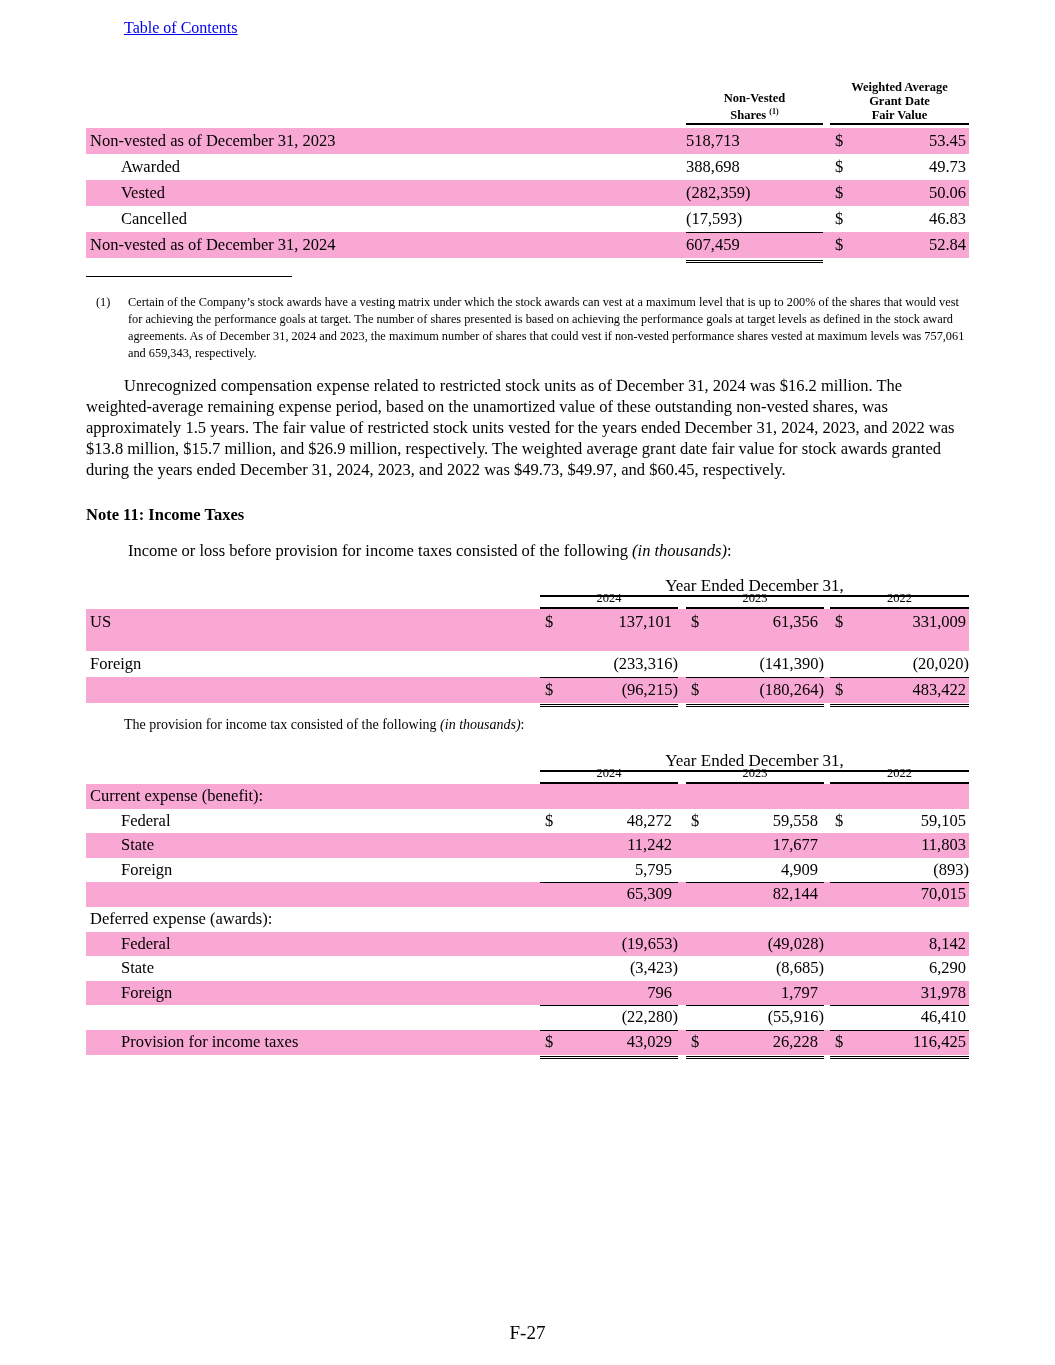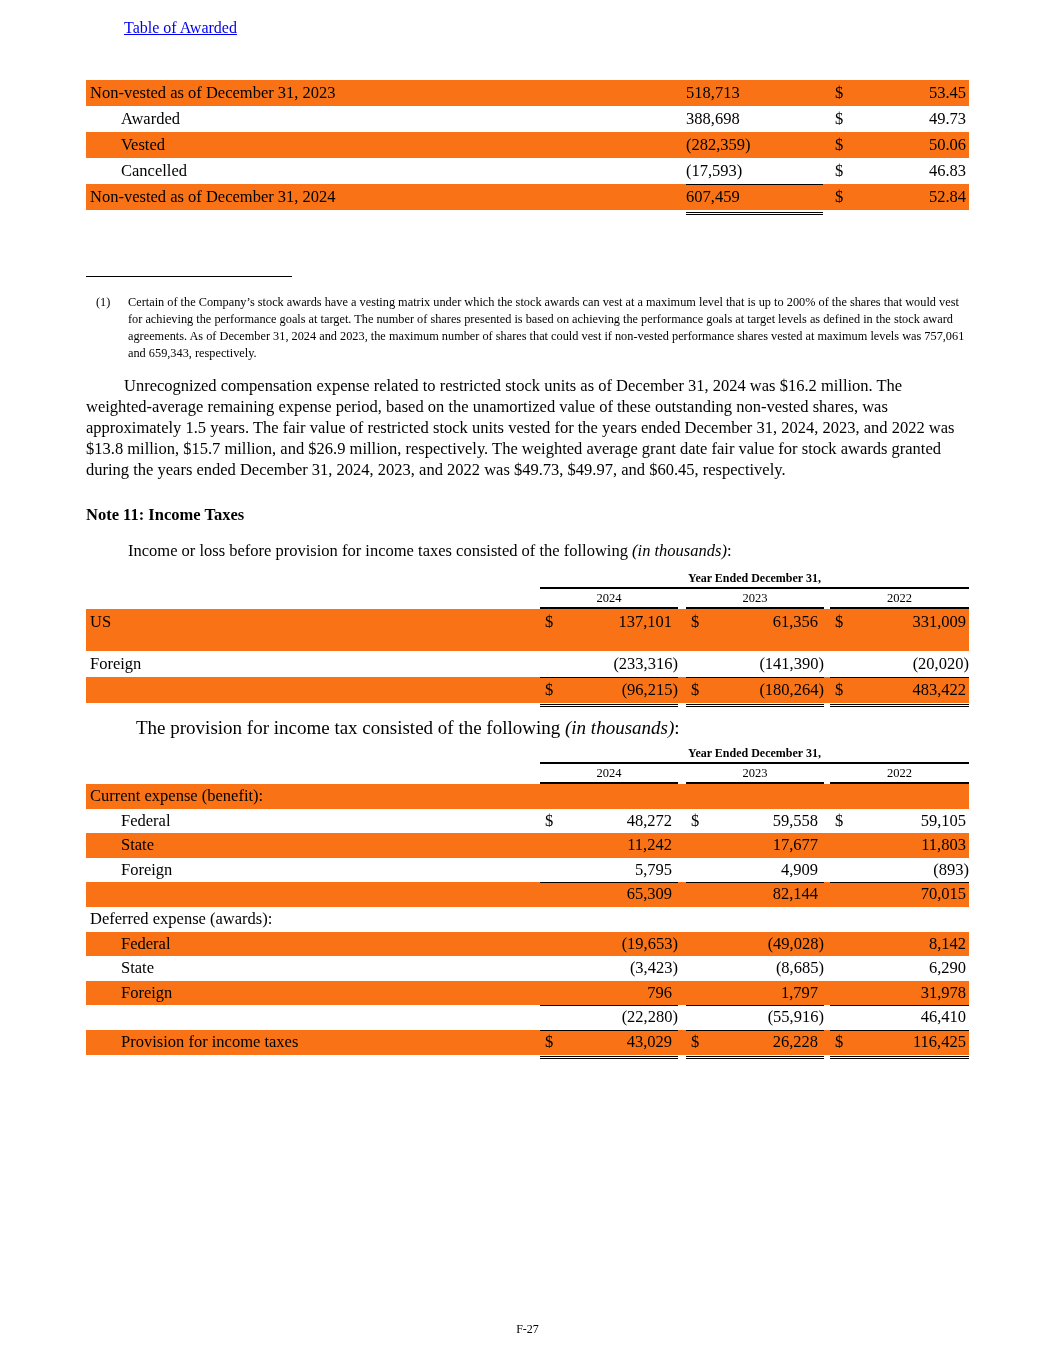--- a/index.html
+++ b/index.html
@@ -4,21 +4,21 @@
 <style>
   html, body { margin: 0; padding: 0; background: #ffffff; }
   body {
     width: 1055px; height: 1365px; position: relative; overflow: hidden;
     font-family: "Liberation Serif", "DejaVu Serif", serif; color: #000;
   }
   .toc-link {
     position: absolute; left: 124px; top: 19px; font-size: 16px;
     color: #0000ee; text-decoration: underline; cursor: pointer;
   }
-  .shade { background: #f97316; }
+  .shade { background: #f9a8d4; }
   
   .stock-table { position: absolute; left: 86px; top: 76px; width: 883px; }
   .sh-head { position: relative; height: 48px; }
   .sh-head .h1 {
     position: absolute; left: 600px; width: 137px; bottom: 2px; text-align: center;
     font-weight: bold; font-size: 12.5px; line-height: 14px;
   }
   .sh-head .h2 {
     position: absolute; left: 744px; width: 139px; bottom: 2px; text-align: center;
     font-weight: bold; font-size: 12.5px; line-height: 14px;
@@ -42,29 +42,29 @@
   }
   .fn .num { position: absolute; left: 10px; top: 0; }
   .fn .txt { margin-left: 42px; }
 
   .para {
     position: absolute; left: 86px; top: 375px; width: 885px; font-size: 16.5px; line-height: 21px;
     text-indent: 38px;
   }
   .note-title { position: absolute; left: 86px; top: 505px; font-size: 16.5px; font-weight: bold; }
   .intro1 { position: absolute; left: 128px; top: 541px; font-size: 16.5px; }
-  .intro2 { position: absolute; left: 136px; top: 717px; font-size: 19px; }
+  .intro2 { position: absolute; left: 124px; top: 717px; font-size: 14px; }
   i { font-style: italic; }
 
   
   .ytable { position: absolute; left: 86px; width: 883px; }
   .yhead { position: relative; height: 38px; }
   .yhead .span {
-    position: absolute; left: 454px; width: 429px; top: 0; text-align: center;
-    font-size: 12px; font-weight: bold; line-height: 14px; padding-bottom: 2px;
+    position: absolute; left: 454px; width: 429px; top: 8px; text-align: center;
+    font-size: 17px; font-weight: normal; line-height: 14px; padding-bottom: 2px;
     border-bottom: 2px solid #000;
   }
   .yhead .yr {
     position: absolute; top: 20px; font-size: 12.5px; font-weight: normal; text-align: center;
     line-height: 14px; padding-bottom: 2px; border-bottom: 2px solid #000;
   }
   .yr.c0 { left: 454px; width: 138px; }
   .yr.c1 { left: 600px; width: 138px; }
   .yr.c2 { left: 744px; width: 139px; }
   .yrow { position: relative; height: 24.6px; font-size: 16.5px; line-height: 24.6px; }
@@ -77,28 +77,39 @@
   .yrow .val { position: absolute; text-align: right; }
   .yrow .val.c0 { left: 454px; width: 132px; }
   .yrow .val.c1 { left: 600px; width: 132px; }
   .yrow .val.c2 { left: 744px; width: 136px; }
   .yrow .tl { position: absolute; top: 0; border-top: 1px solid #000; }
   .yrow .db { position: absolute; bottom: -4px; border-bottom: 3px double #000; }
   .ln.c0 { left: 454px; width: 138px; }
   .ln.c1 { left: 600px; width: 138px; }
   .ln.c2 { left: 744px; width: 139px; }
 
-  .page-num { position: absolute; left: 0; width: 1055px; top: 1322px; text-align: center; font-size: 12px; }
+  .page-num { position: absolute; left: 0; width: 1055px; top: 1322px; text-align: center; font-size: 19px; }
 </style>
 </head>
 <body>
 
-<a class="toc-link">Table of Awarded</a>
+<a class="toc-link">Table of Contents</a>
 
 <div class="stock-table">
+  <div class="sh-head">
+    <div class="h1">
+      <span>Non-Vested</span><br>
+      <span>Shares</span>&nbsp;<sup>(1)</sup>
+    </div>
+    <div class="h2">
+      <span>Weighted Average</span><br>
+      <span>Grant Date</span><br>
+      <span>Fair Value</span>
+    </div>
+  </div>
   <div style="height:4px"></div>
   <div class="srow shade">
     <span class="lab">Non-vested as of December 31, 2023</span>
     <span class="v1">518,713</span>
     <span class="cur">$</span>
     <span class="v2">53.45</span>
   </div>
   <div class="srow">
     <span class="lab ind">Awarded</span>
     <span class="v1">388,698</span>

